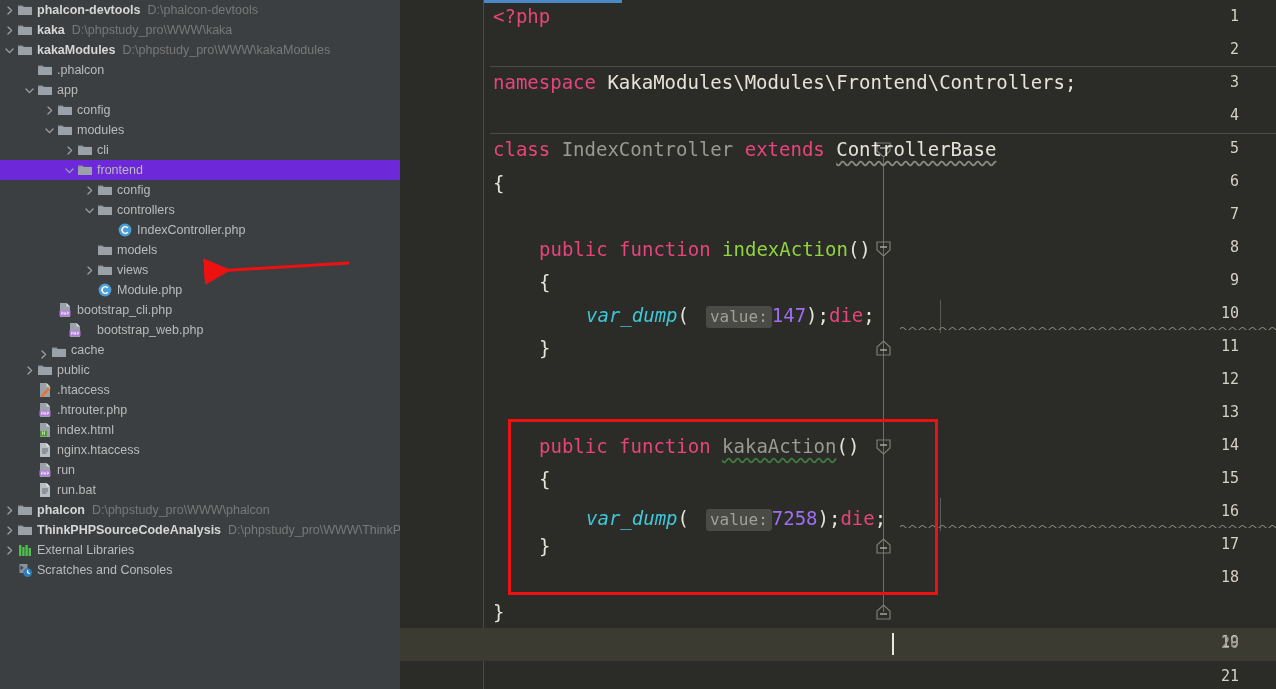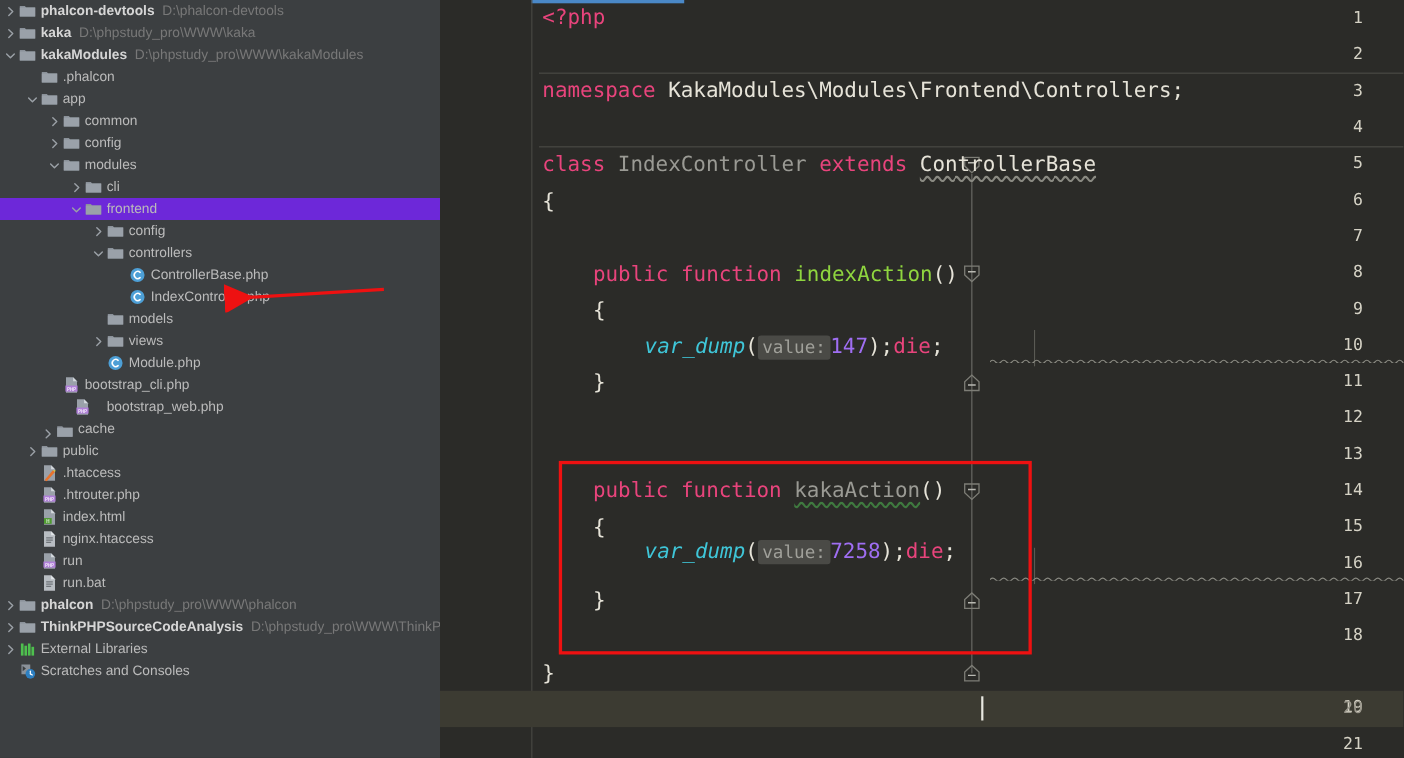--- a/index.html
+++ b/index.html
@@ -71,21 +71,21 @@
   
   .kw{color:#e8447c;}
   .id-dim{color:#9a9a94;}
   .plain{color:#e6e3d8;}
   .punct{color:#e6e3d8;}
   .fnmeth{color:#8fd53f;}
   .fncall{color:#3fc6d8;font-style:italic;}
   .num{color:#9f6ef2;}
   .hint{
     background:#4a4a46;color:#a0a09a;border-radius:3px;
-    padding:1px 4px 2px 4px;font-size:16px;
+    padding:1px 4px 2px 4px;font-size:16px;margin-left:17px;
   }
   .wavy-g{
     text-decoration:underline wavy #3f7a3f;text-decoration-skip-ink:none;
     text-underline-offset:4px;
   }
   .wavy-w{
     text-decoration:underline wavy #8a8a82;text-decoration-skip-ink:none;
     text-underline-offset:4px;
   }
   .caret{
@@ -180,115 +180,91 @@
           <svg width="11" height="11" viewBox="0 0 11 11">
             <path d="M4 2 L7.6 5.5 L4 9" fill="none" stroke="#9aa0a6" stroke-width="1.3" stroke-linecap="round" stroke-linejoin="round"></path>
           </svg>
         </span>
         <span class="ic">
           <svg width="16" height="16" viewBox="0 0 16 16">
             <path d="M1 3.5h4.6l1.2 1.4H15V13H1z" fill="#8a9199"></path>
             <path d="M1 4.9h14V13H1z" fill="#9aa1a9"></path>
           </svg>
         </span>
-        <span class="label">common</span>
+        <span class="label">config</span>
       </div>
       <div class="tree-row" style="padding-left: 44px;">
         <span class="arrow">
           <svg width="11" height="11" viewBox="0 0 11 11">
+            <path d="M2 4 L5.5 7.6 L9 4" fill="none" stroke="#9aa0a6" stroke-width="1.3" stroke-linecap="round" stroke-linejoin="round"></path>
+          </svg>
+        </span>
+        <span class="ic">
+          <svg width="16" height="16" viewBox="0 0 16 16">
+            <path d="M1 3.5h4.6l1.2 1.4H15V13H1z" fill="#8a9199"></path>
+            <path d="M1 4.9h14V13H1z" fill="#9aa1a9"></path>
+          </svg>
+        </span>
+        <span class="label">modules</span>
+      </div>
+      <div class="tree-row" style="padding-left: 64px;">
+        <span class="arrow">
+          <svg width="11" height="11" viewBox="0 0 11 11">
+            <path d="M4 2 L7.6 5.5 L4 9" fill="none" stroke="#9aa0a6" stroke-width="1.3" stroke-linecap="round" stroke-linejoin="round"></path>
+          </svg>
+        </span>
+        <span class="ic">
+          <svg width="16" height="16" viewBox="0 0 16 16">
+            <path d="M1 3.5h4.6l1.2 1.4H15V13H1z" fill="#8a9199"></path>
+            <path d="M1 4.9h14V13H1z" fill="#9aa1a9"></path>
+          </svg>
+        </span>
+        <span class="label">cli</span>
+      </div>
+      <div class="tree-row selected" style="padding-left: 64px;">
+        <span class="arrow">
+          <svg width="11" height="11" viewBox="0 0 11 11">
+            <path d="M2 4 L5.5 7.6 L9 4" fill="none" stroke="#9aa0a6" stroke-width="1.3" stroke-linecap="round" stroke-linejoin="round"></path>
+          </svg>
+        </span>
+        <span class="ic">
+          <svg width="16" height="16" viewBox="0 0 16 16">
+            <path d="M1 3.5h4.6l1.2 1.4H15V13H1z" fill="#8a9199"></path>
+            <path d="M1 4.9h14V13H1z" fill="#9aa1a9"></path>
+          </svg>
+        </span>
+        <span class="label">frontend</span>
+      </div>
+      <div class="tree-row" style="padding-left: 84px;">
+        <span class="arrow">
+          <svg width="11" height="11" viewBox="0 0 11 11">
             <path d="M4 2 L7.6 5.5 L4 9" fill="none" stroke="#9aa0a6" stroke-width="1.3" stroke-linecap="round" stroke-linejoin="round"></path>
           </svg>
         </span>
         <span class="ic">
           <svg width="16" height="16" viewBox="0 0 16 16">
             <path d="M1 3.5h4.6l1.2 1.4H15V13H1z" fill="#8a9199"></path>
             <path d="M1 4.9h14V13H1z" fill="#9aa1a9"></path>
           </svg>
         </span>
         <span class="label">config</span>
       </div>
-      <div class="tree-row" style="padding-left: 44px;">
+      <div class="tree-row" style="padding-left: 84px;">
         <span class="arrow">
           <svg width="11" height="11" viewBox="0 0 11 11">
             <path d="M2 4 L5.5 7.6 L9 4" fill="none" stroke="#9aa0a6" stroke-width="1.3" stroke-linecap="round" stroke-linejoin="round"></path>
           </svg>
         </span>
         <span class="ic">
           <svg width="16" height="16" viewBox="0 0 16 16">
             <path d="M1 3.5h4.6l1.2 1.4H15V13H1z" fill="#8a9199"></path>
             <path d="M1 4.9h14V13H1z" fill="#9aa1a9"></path>
           </svg>
         </span>
-        <span class="label">modules</span>
-      </div>
-      <div class="tree-row" style="padding-left: 64px;">
-        <span class="arrow">
-          <svg width="11" height="11" viewBox="0 0 11 11">
-            <path d="M4 2 L7.6 5.5 L4 9" fill="none" stroke="#9aa0a6" stroke-width="1.3" stroke-linecap="round" stroke-linejoin="round"></path>
-          </svg>
-        </span>
-        <span class="ic">
-          <svg width="16" height="16" viewBox="0 0 16 16">
-            <path d="M1 3.5h4.6l1.2 1.4H15V13H1z" fill="#8a9199"></path>
-            <path d="M1 4.9h14V13H1z" fill="#9aa1a9"></path>
-          </svg>
-        </span>
-        <span class="label">cli</span>
-      </div>
-      <div class="tree-row selected" style="padding-left: 64px;">
-        <span class="arrow">
-          <svg width="11" height="11" viewBox="0 0 11 11">
-            <path d="M2 4 L5.5 7.6 L9 4" fill="none" stroke="#9aa0a6" stroke-width="1.3" stroke-linecap="round" stroke-linejoin="round"></path>
-          </svg>
-        </span>
-        <span class="ic">
-          <svg width="16" height="16" viewBox="0 0 16 16">
-            <path d="M1 3.5h4.6l1.2 1.4H15V13H1z" fill="#8a9199"></path>
-            <path d="M1 4.9h14V13H1z" fill="#9aa1a9"></path>
-          </svg>
-        </span>
-        <span class="label">frontend</span>
-      </div>
-      <div class="tree-row" style="padding-left: 84px;">
-        <span class="arrow">
-          <svg width="11" height="11" viewBox="0 0 11 11">
-            <path d="M4 2 L7.6 5.5 L4 9" fill="none" stroke="#9aa0a6" stroke-width="1.3" stroke-linecap="round" stroke-linejoin="round"></path>
-          </svg>
-        </span>
-        <span class="ic">
-          <svg width="16" height="16" viewBox="0 0 16 16">
-            <path d="M1 3.5h4.6l1.2 1.4H15V13H1z" fill="#8a9199"></path>
-            <path d="M1 4.9h14V13H1z" fill="#9aa1a9"></path>
-          </svg>
-        </span>
-        <span class="label">config</span>
-      </div>
-      <div class="tree-row" style="padding-left: 84px;">
-        <span class="arrow">
-          <svg width="11" height="11" viewBox="0 0 11 11">
-            <path d="M2 4 L5.5 7.6 L9 4" fill="none" stroke="#9aa0a6" stroke-width="1.3" stroke-linecap="round" stroke-linejoin="round"></path>
-          </svg>
-        </span>
-        <span class="ic">
-          <svg width="16" height="16" viewBox="0 0 16 16">
-            <path d="M1 3.5h4.6l1.2 1.4H15V13H1z" fill="#8a9199"></path>
-            <path d="M1 4.9h14V13H1z" fill="#9aa1a9"></path>
-          </svg>
-        </span>
         <span class="label">controllers</span>
-      </div>
-      <div class="tree-row" style="padding-left: 104px;">
-        <span class="arrow none"></span>
-        <span class="ic">
-          <svg width="16" height="16" viewBox="0 0 16 16">
-            <circle cx="8" cy="8" r="6.4" fill="#4d9fd6"></circle>
-            <path d="M10.4 5.6a3.2 3.2 0 1 0 0 4.8" fill="none" stroke="#ffffff" stroke-width="1.4" stroke-linecap="round"></path>
-          </svg>
-        </span>
-        <span class="label">ControllerBase.php</span>
       </div>
       <div class="tree-row" style="padding-left: 104px;">
         <span class="arrow none"></span>
         <span class="ic">
           <svg width="16" height="16" viewBox="0 0 16 16">
             <circle cx="8" cy="8" r="6.4" fill="#4d9fd6"></circle>
             <path d="M10.4 5.6a3.2 3.2 0 1 0 0 4.8" fill="none" stroke="#ffffff" stroke-width="1.4" stroke-linecap="round"></path>
           </svg>
         </span>
         <span class="label">IndexController.php</span>
@@ -610,21 +586,21 @@
       <div class="ln" style="top:266px;padding-left:46px;"><span class="punct">{</span></div>
 
       <div class="ln" style="top:299px;padding-left:93px;"><span class="fncall">var_dump</span><span class="plain">(</span><span class="hint">value:</span><span class="num">147</span><span class="plain">);</span><span class="kw">die</span><span class="plain">;</span></div>
 
       <div class="ln" style="top:332px;padding-left:46px;"><span class="punct">}</span></div>
 
       <div class="ln" style="top:430px;padding-left:46px;"><span class="kw">public</span><span class="plain"> </span><span class="kw">function</span><span class="plain"> </span><span class="id-dim wavy-g">kakaAction</span><span class="plain">()</span></div>
 
       <div class="ln" style="top:463px;padding-left:46px;"><span class="punct">{</span></div>
 
-      <div class="ln" style="top:485px;padding-left:93px;"><span class="fncall">var_dump</span><span class="plain">(</span><span class="hint">value:</span><span class="num">7258</span><span class="plain">);</span><span class="kw">die</span><span class="plain">;</span></div>
+      <div class="ln" style="top:502px;padding-left:93px;"><span class="fncall">var_dump</span><span class="plain">(</span><span class="hint">value:</span><span class="num">7258</span><span class="plain">);</span><span class="kw">die</span><span class="plain">;</span></div>
 
       <div class="ln" style="top:530px;padding-left:46px;"><span class="punct">}</span></div>
 
       <div class="ln" style="top:596px;"><span class="punct">}</span></div>
 
       <div class="caret" style="left:492px;top:633px;"></div>
     </div>
 
     <svg class="squiggle" style="left:500px;top:326px;width:400px;" width="400" height="5">
       <path d="M0 3 q2.5 -3 5 0 t5 0 t5 0 t5 0 t5 0 t5 0 t5 0 t5 0 t5 0 t5 0 t5 0 t5 0 t5 0 t5 0 t5 0 t5 0 t5 0 t5 0 t5 0 t5 0 t5 0 t5 0 t5 0 t5 0 t5 0 t5 0 t5 0 t5 0 t5 0 t5 0 t5 0 t5 0 t5 0 t5 0 t5 0 t5 0 t5 0 t5 0 t5 0 t5 0 t5 0 t5 0 t5 0 t5 0 t5 0 t5 0 t5 0 t5 0 t5 0 t5 0 t5 0 t5 0 t5 0 t5 0 t5 0 t5 0 t5 0 t5 0 t5 0 t5 0 t5 0 t5 0 t5 0 t5 0 t5 0 t5 0 t5 0 t5 0 t5 0 t5 0 t5 0 t5 0 t5 0 t5 0 t5 0 t5 0 t5 0 t5 0 t5 0 t5 0" fill="none" stroke="#8a8a82" stroke-width="1.1"></path>

